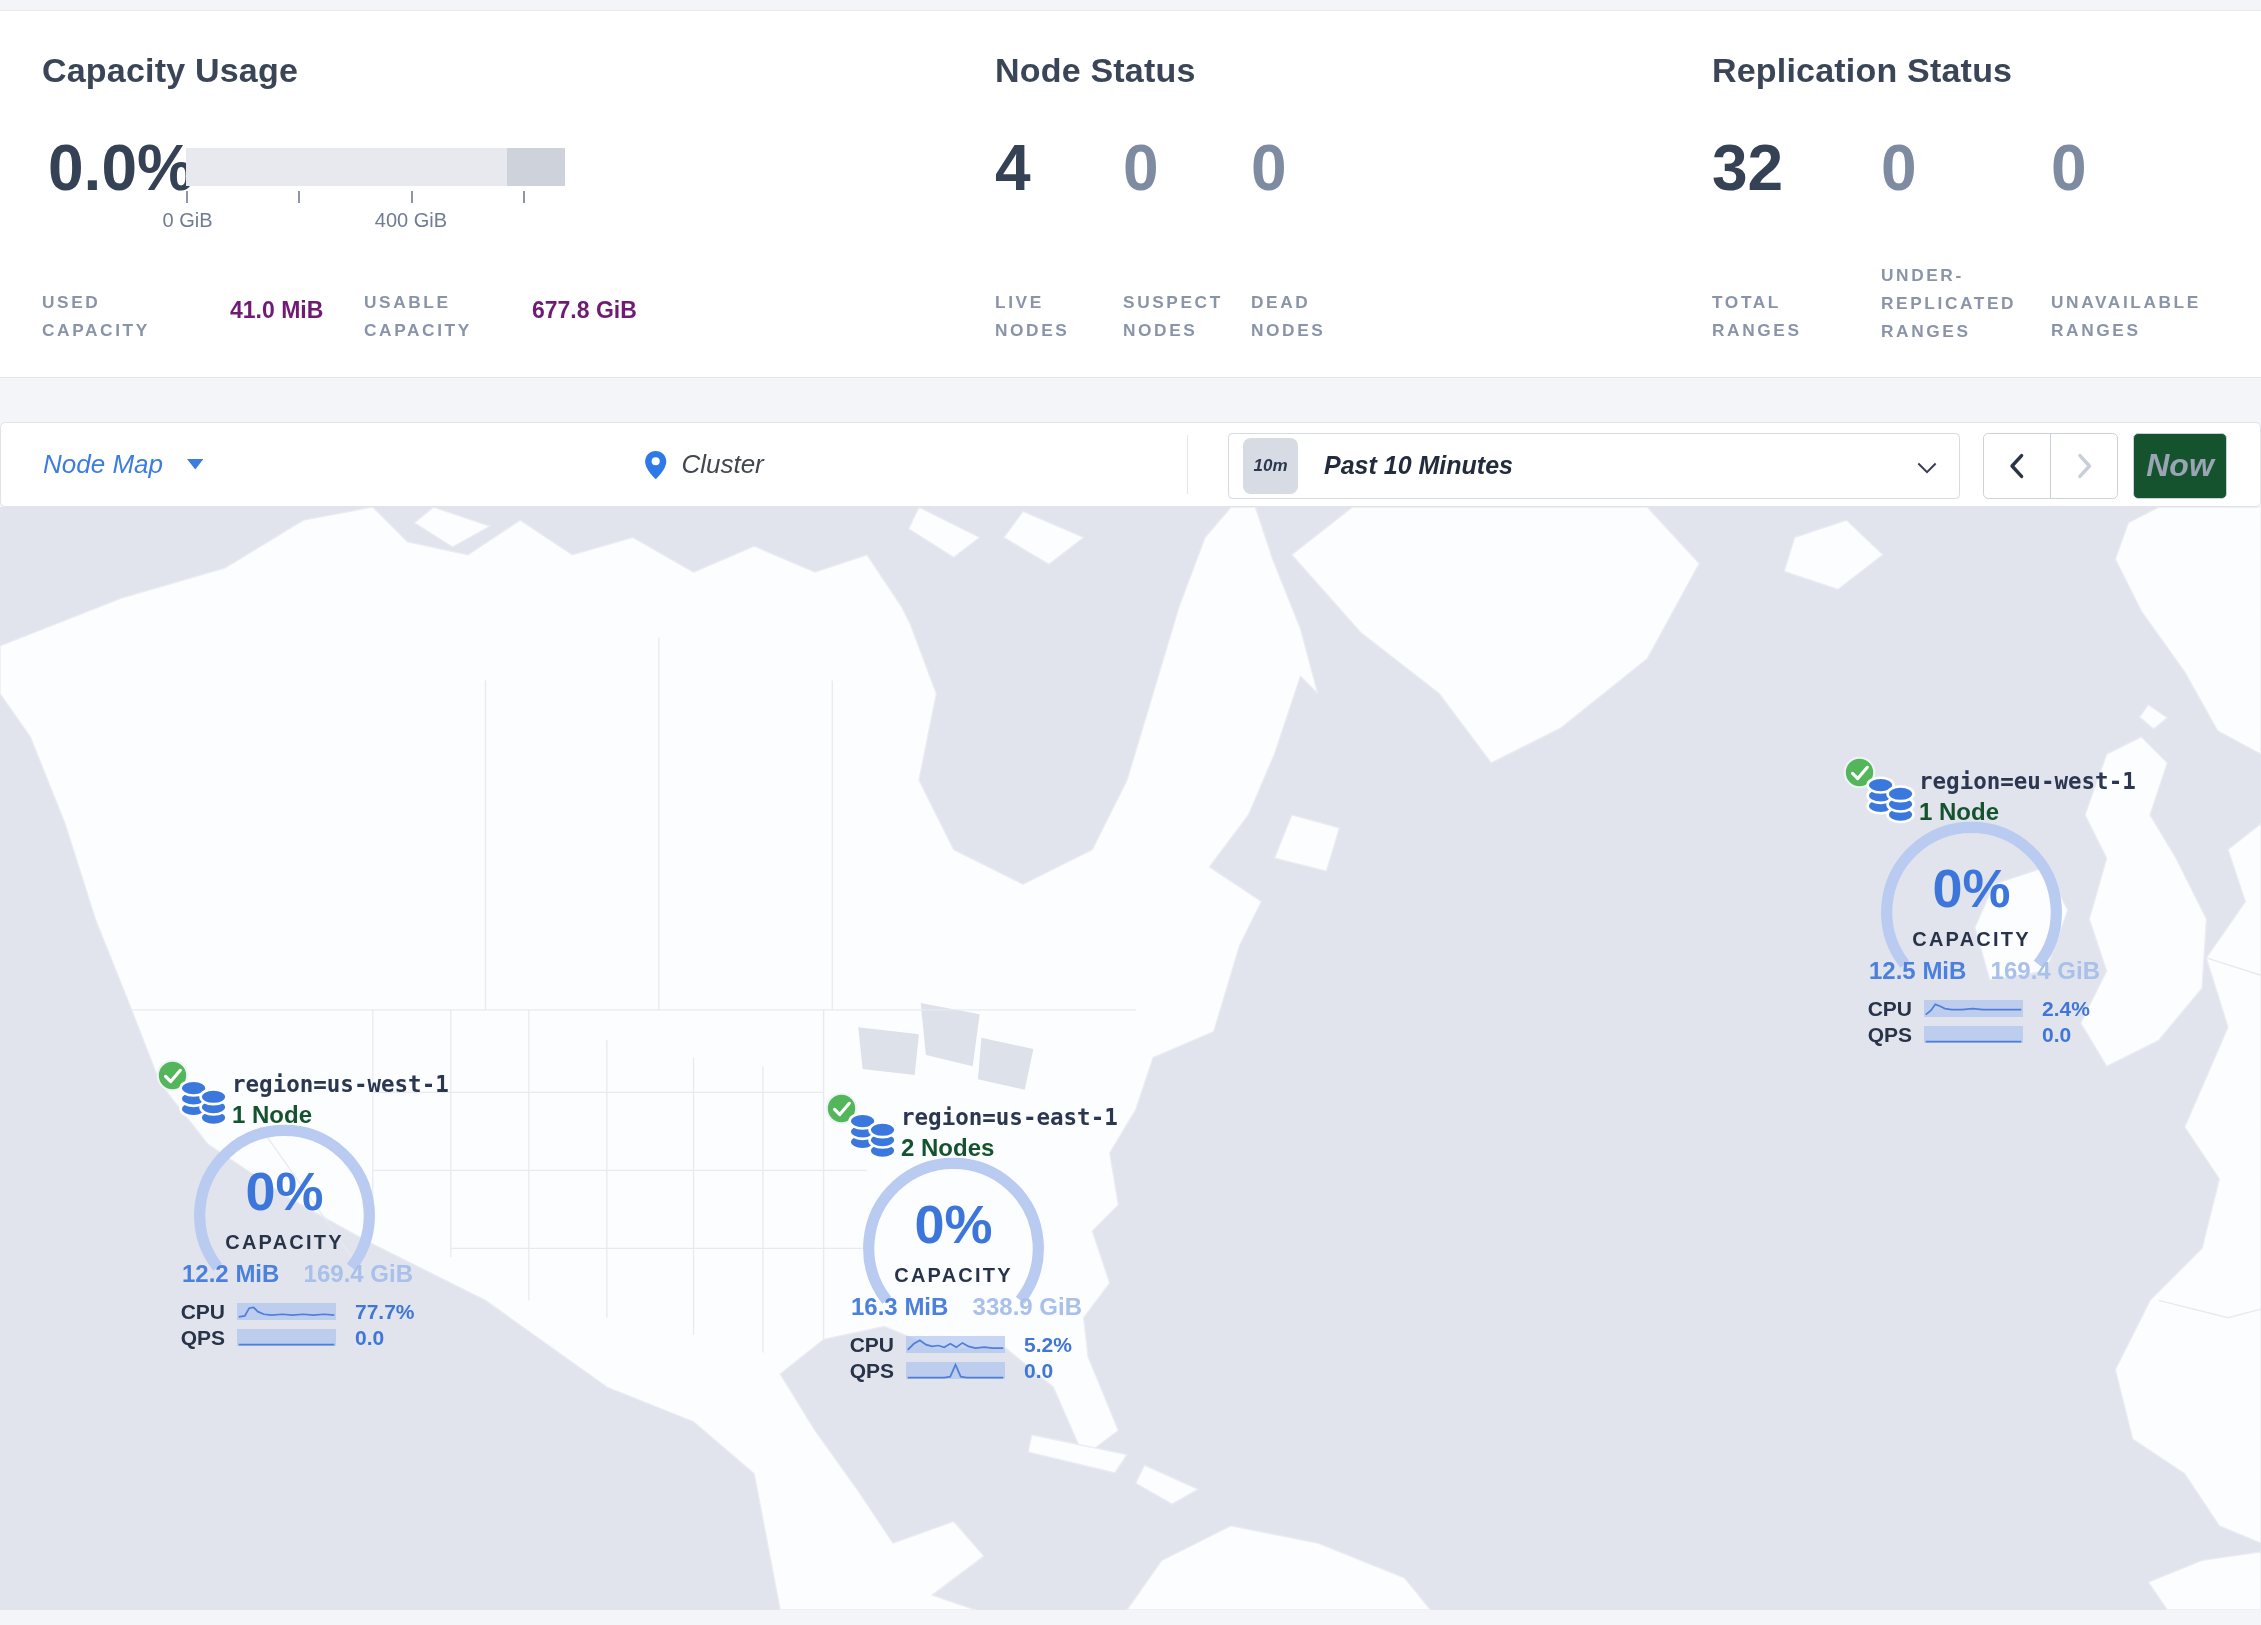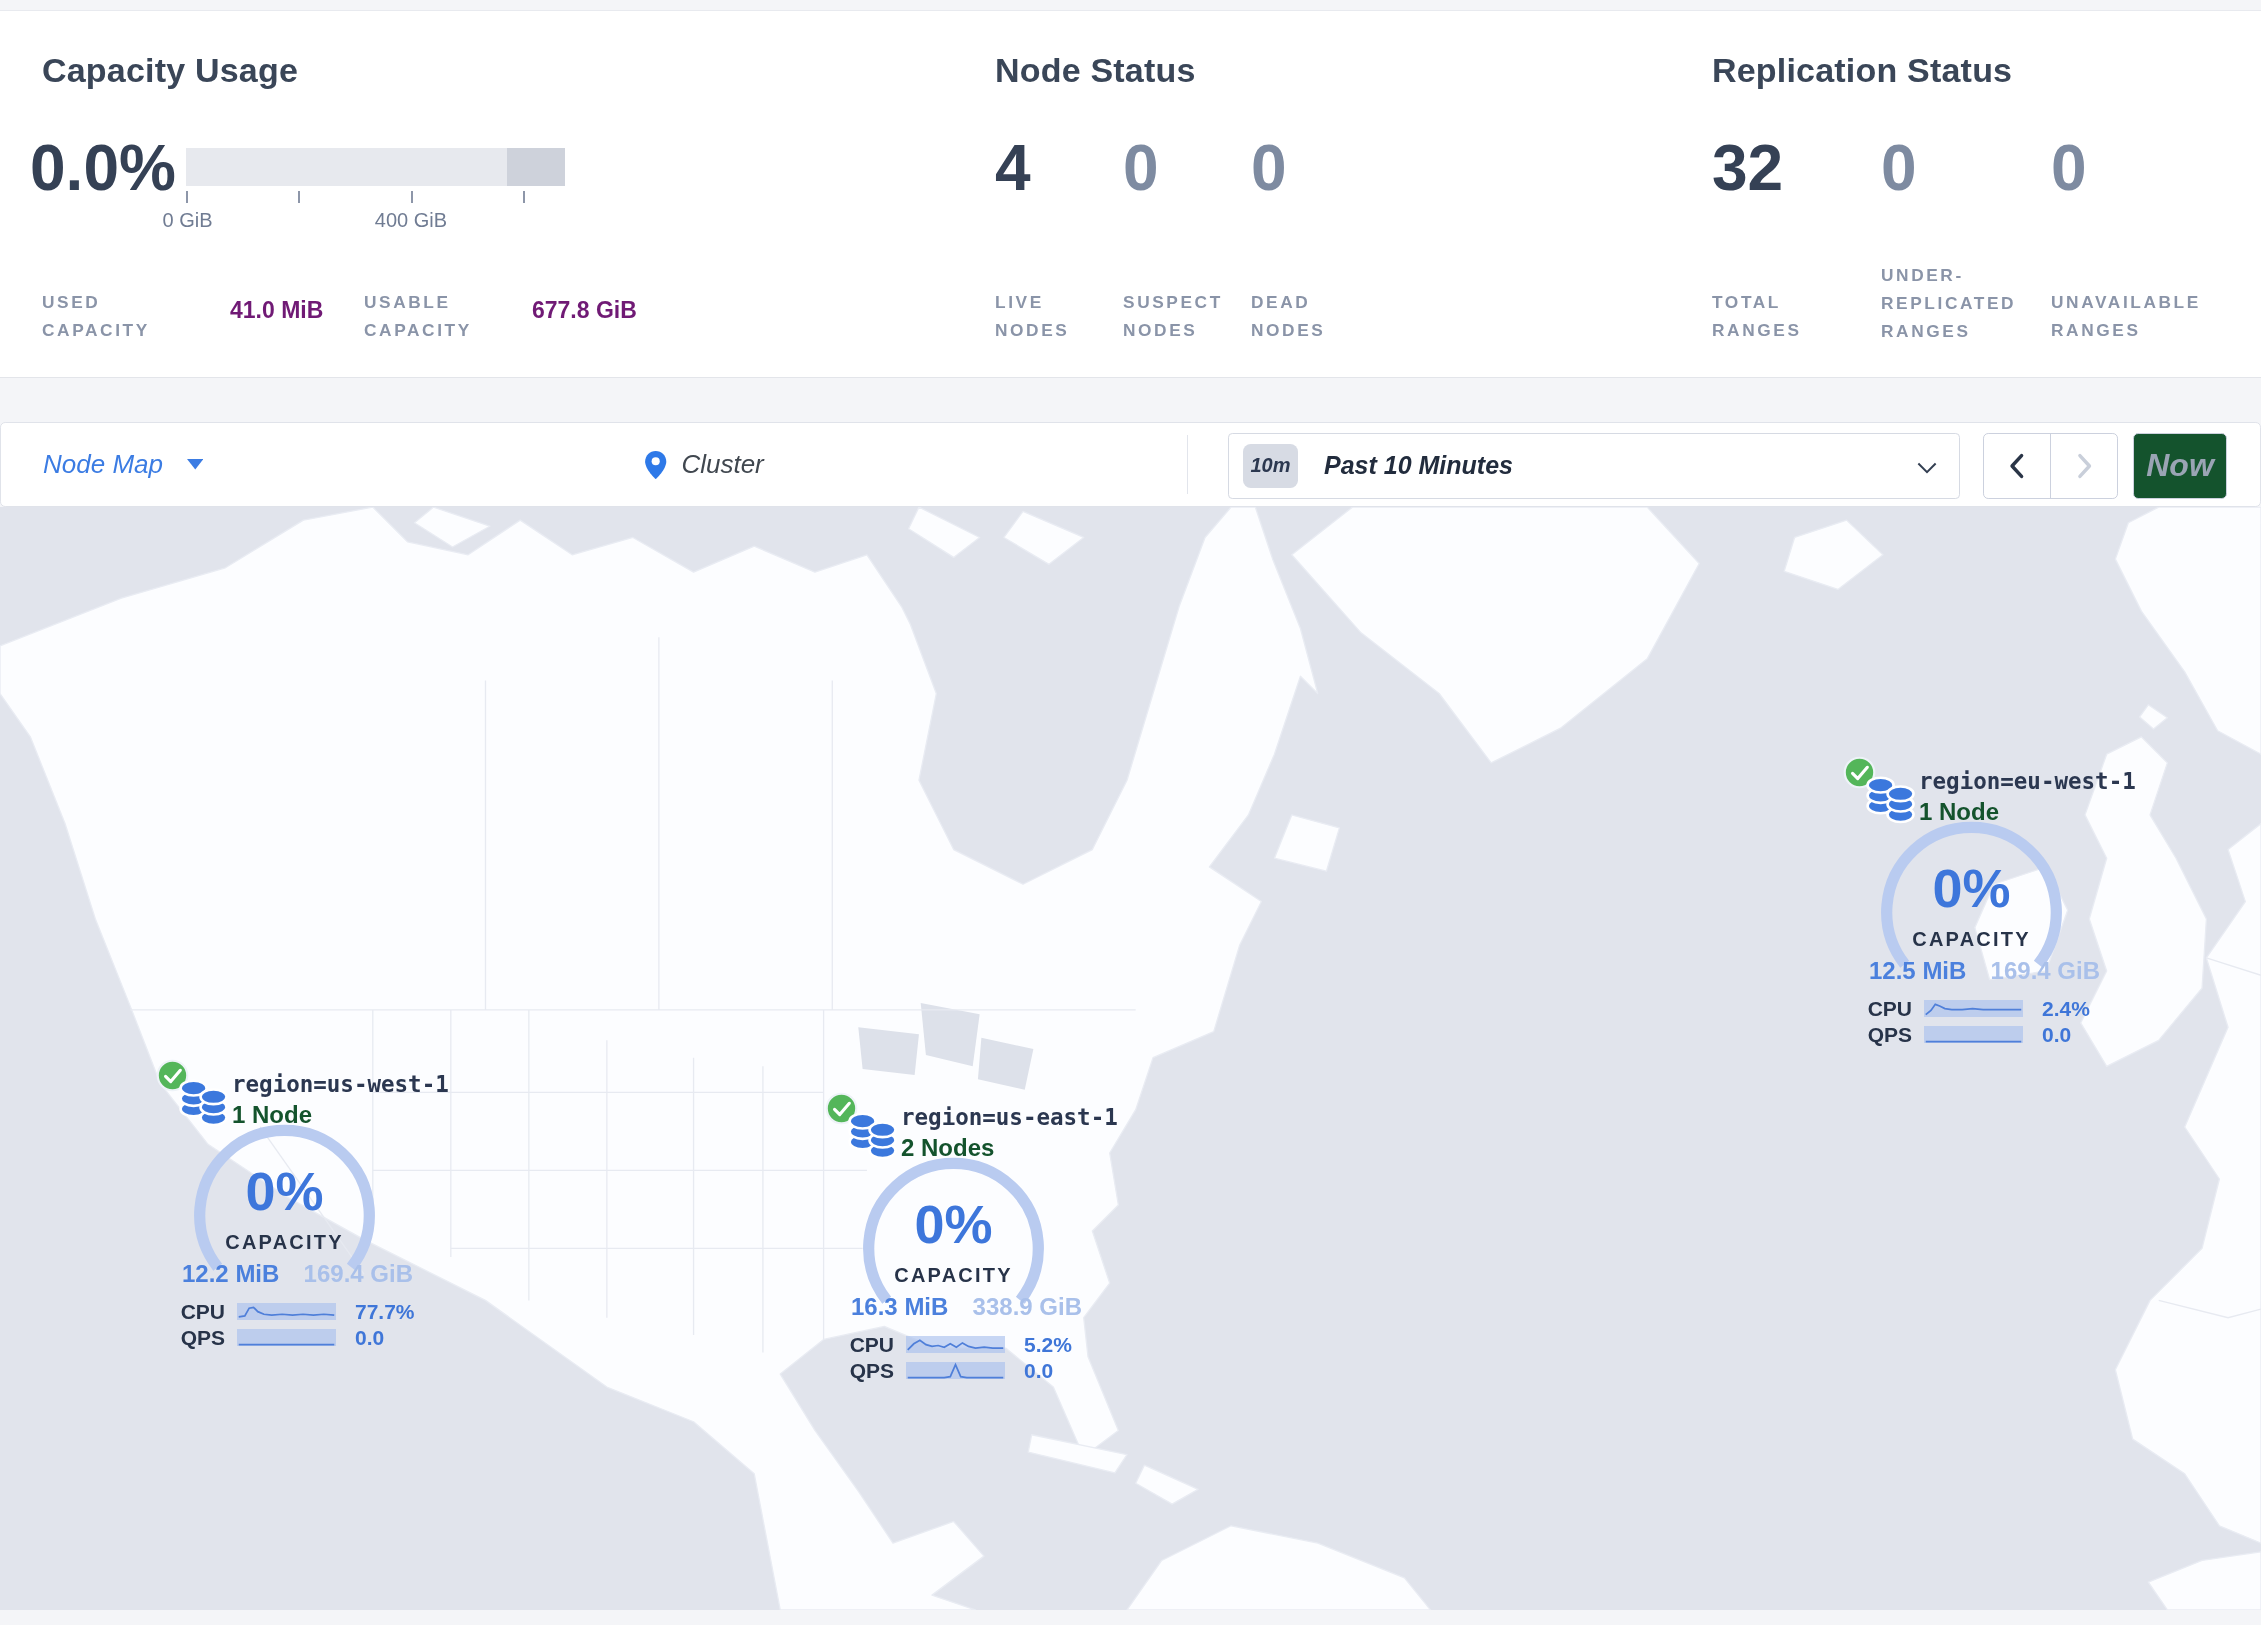--- a/index.html
+++ b/index.html
@@ -41,23 +41,23 @@
   .view-dd .vlabel{font-size:26px;color:#3b7ce3;font-weight:500;}
   .breadcrumb{position:absolute;left:643px;top:0;height:83px;display:flex;align-items:center;gap:14px;}
   .breadcrumb .blabel{font-size:26px;color:#40474f;font-weight:500;}
   .tb-divider{position:absolute;left:1186px;top:12px;width:0.9px;height:59px;background:#e2e5ec;}
   .time-box{
     position:absolute;left:1227px;top:9.5px;width:732px;height:66px;
     border:0.9px solid #d6dae3;border-radius:4.3px;background:#fff;box-sizing:border-box;
     display:flex;align-items:center;cursor:pointer;
   }
   .time-badge{
-    margin-left:14px;width:55px;height:44px;background:#d7dbe4;border-radius:7.8px;
+    margin-left:14px;width:55px;height:56px;background:#d7dbe4;border-radius:7.8px;
     display:flex;align-items:center;justify-content:center;
-    font-size:20px;font-weight:700;color:#2c3850;
+    font-size:17px;font-weight:700;color:#2c3850;
   }
   .time-label{margin-left:26px;font-size:25px;font-weight:600;color:#222c3d;}
   .time-chevron{position:absolute;right:22.5px;top:28px;}
   .nav-group{
     position:absolute;left:1982px;top:9.5px;width:135px;height:66px;
     border:0.9px solid #ccd1de;border-radius:5.2px;background:#fff;box-sizing:border-box;display:flex;
   }
   .nav-half{flex:1;display:flex;align-items:center;justify-content:center;cursor:pointer;}
   .nav-half.prev{border-right:0.9px solid #ccd1de;}
   .now-btn{
@@ -97,21 +97,21 @@
   .mk-mval{margin-left:19px;font-size:21px;font-weight:700;color:#3f76d8;}
 </style>
 </head>
 <body>
 
 <div class="screen">
 
   <div class="stats-panel">
 
     <div class="stat-title" style="left:42px">Capacity Usage</div>
-    <div class="big-num" style="left:30px">0.0%</div>
+    <div class="big-num" style="left:48px">0.0%</div>
     <div class="cap-bar">
       <div class="reserved"></div>
     </div>
     <div class="cap-tick" style="left:186px"></div>
     <div class="cap-tick" style="left:298px"></div>
     <div class="cap-tick" style="left:411px"></div>
     <div class="cap-tick" style="left:523px"></div>
     <div class="cap-tick-label" style="left:144px;width:87px">0 GiB</div>
     <div class="cap-tick-label" style="left:359px;width:104px">400 GiB</div>
 

